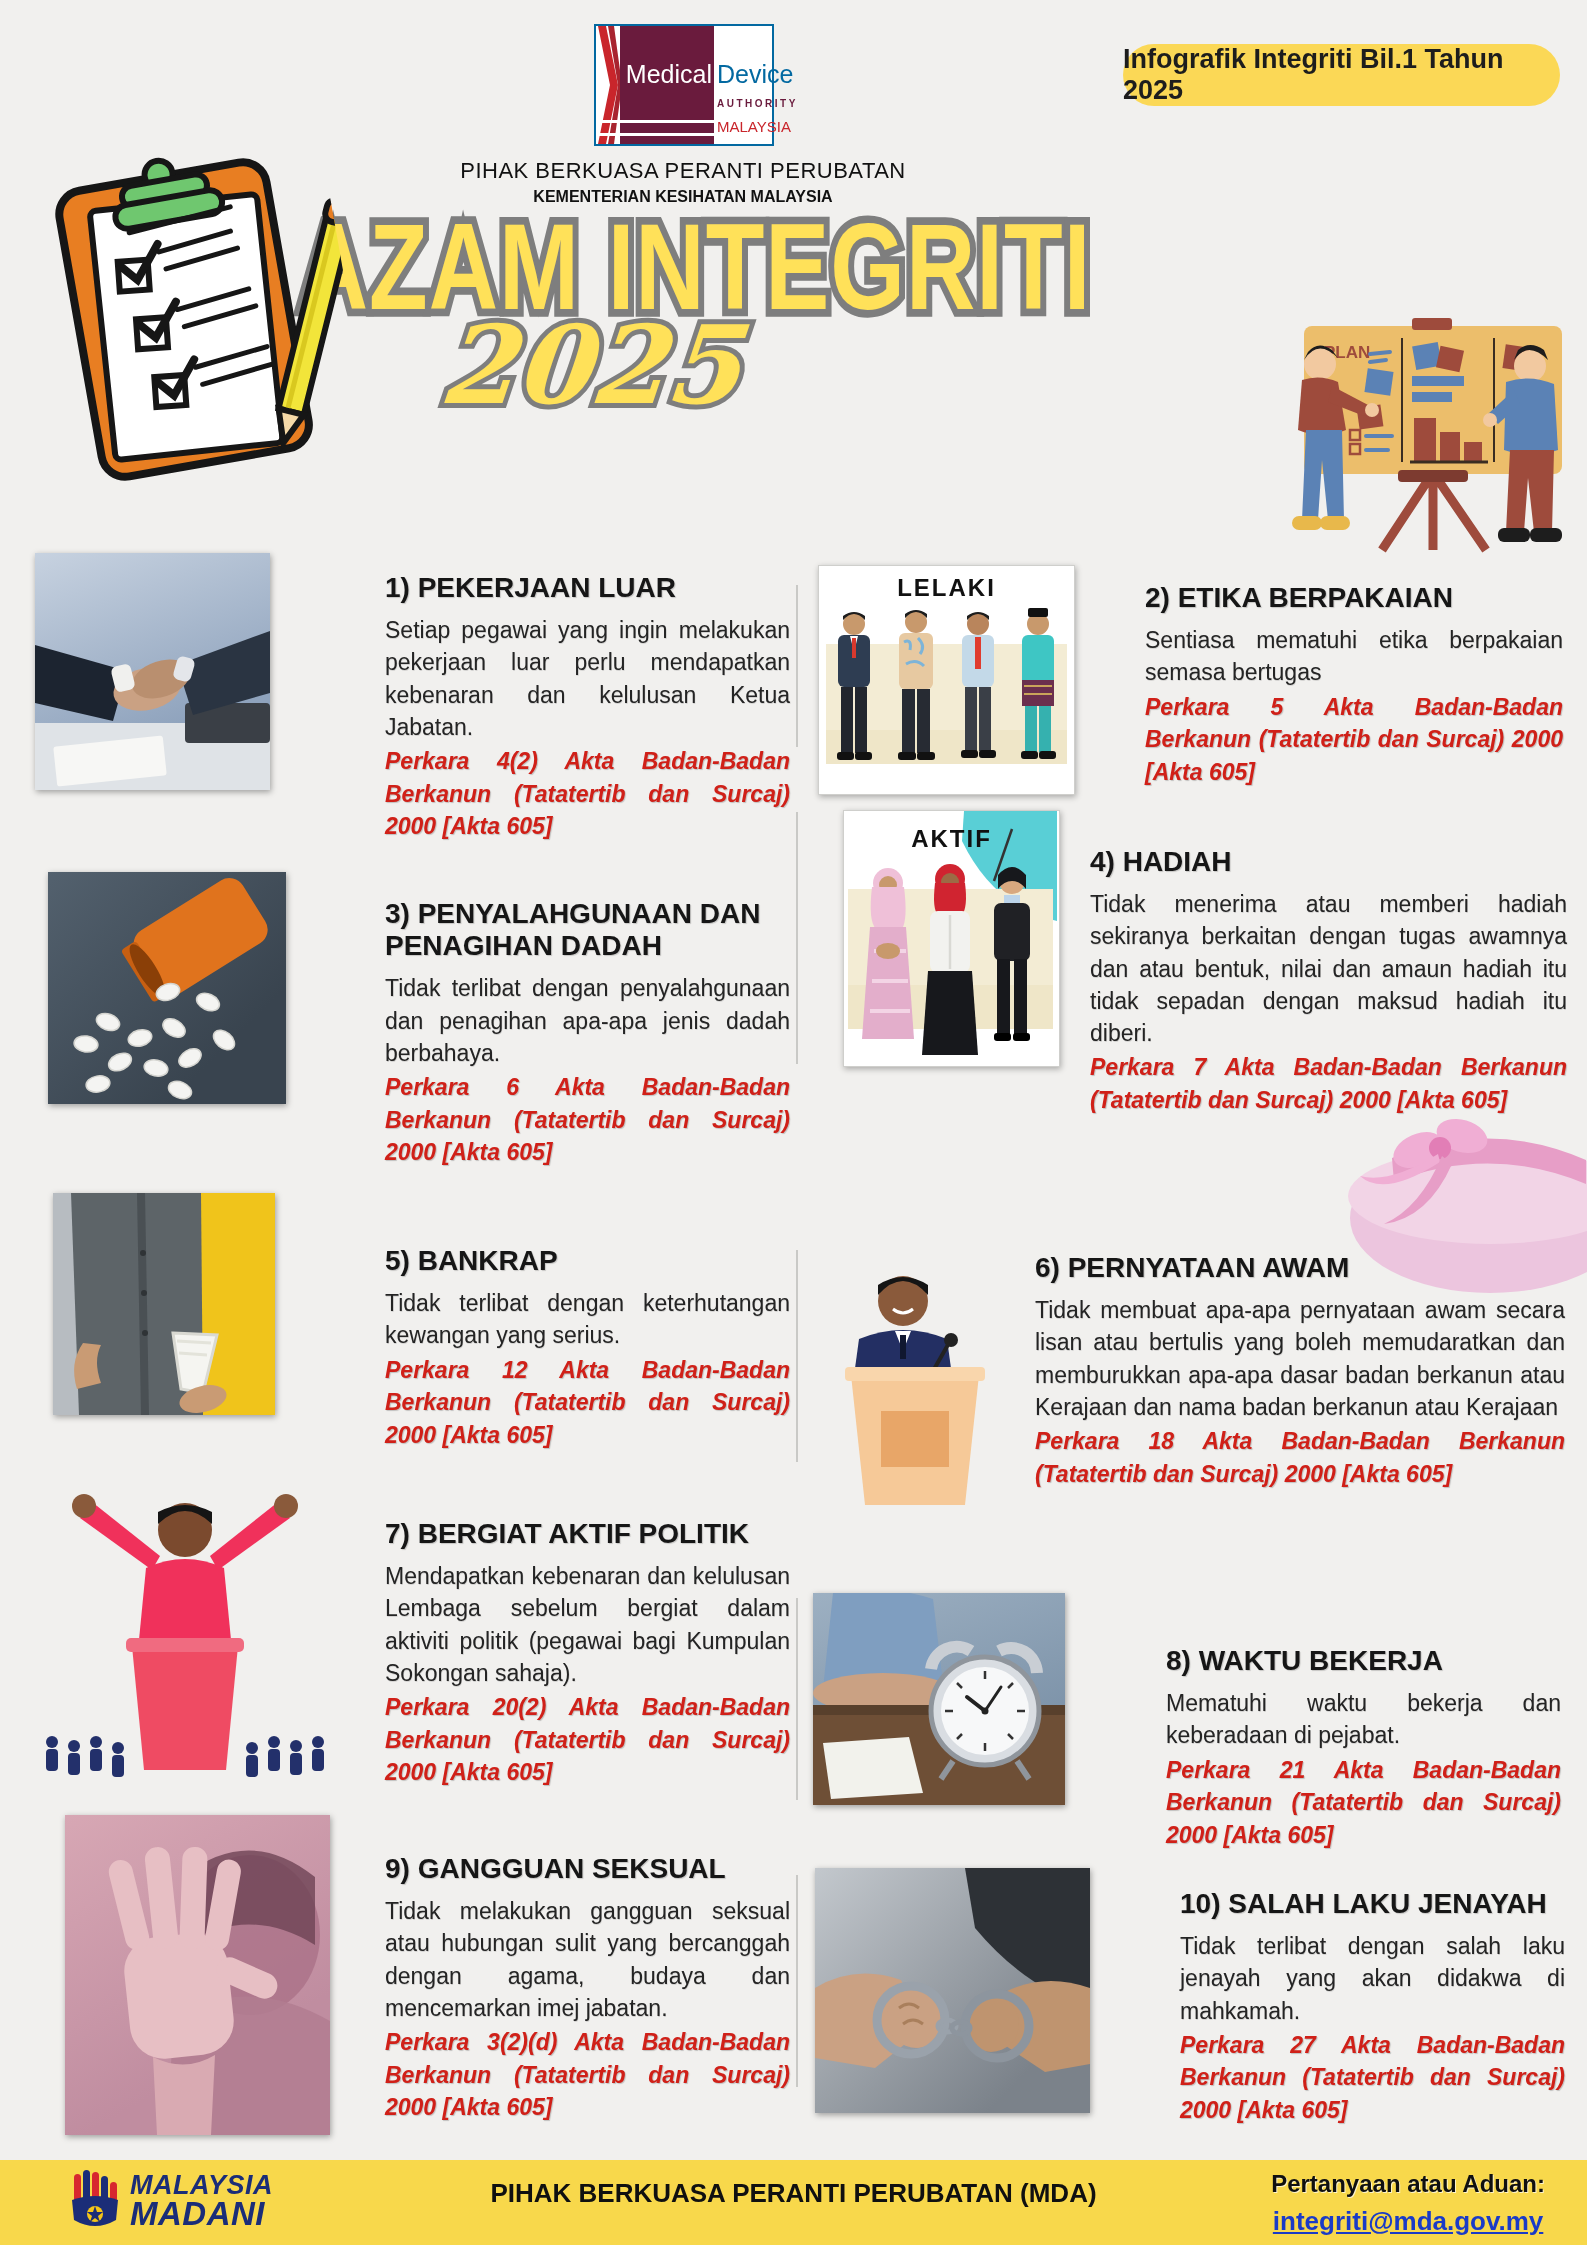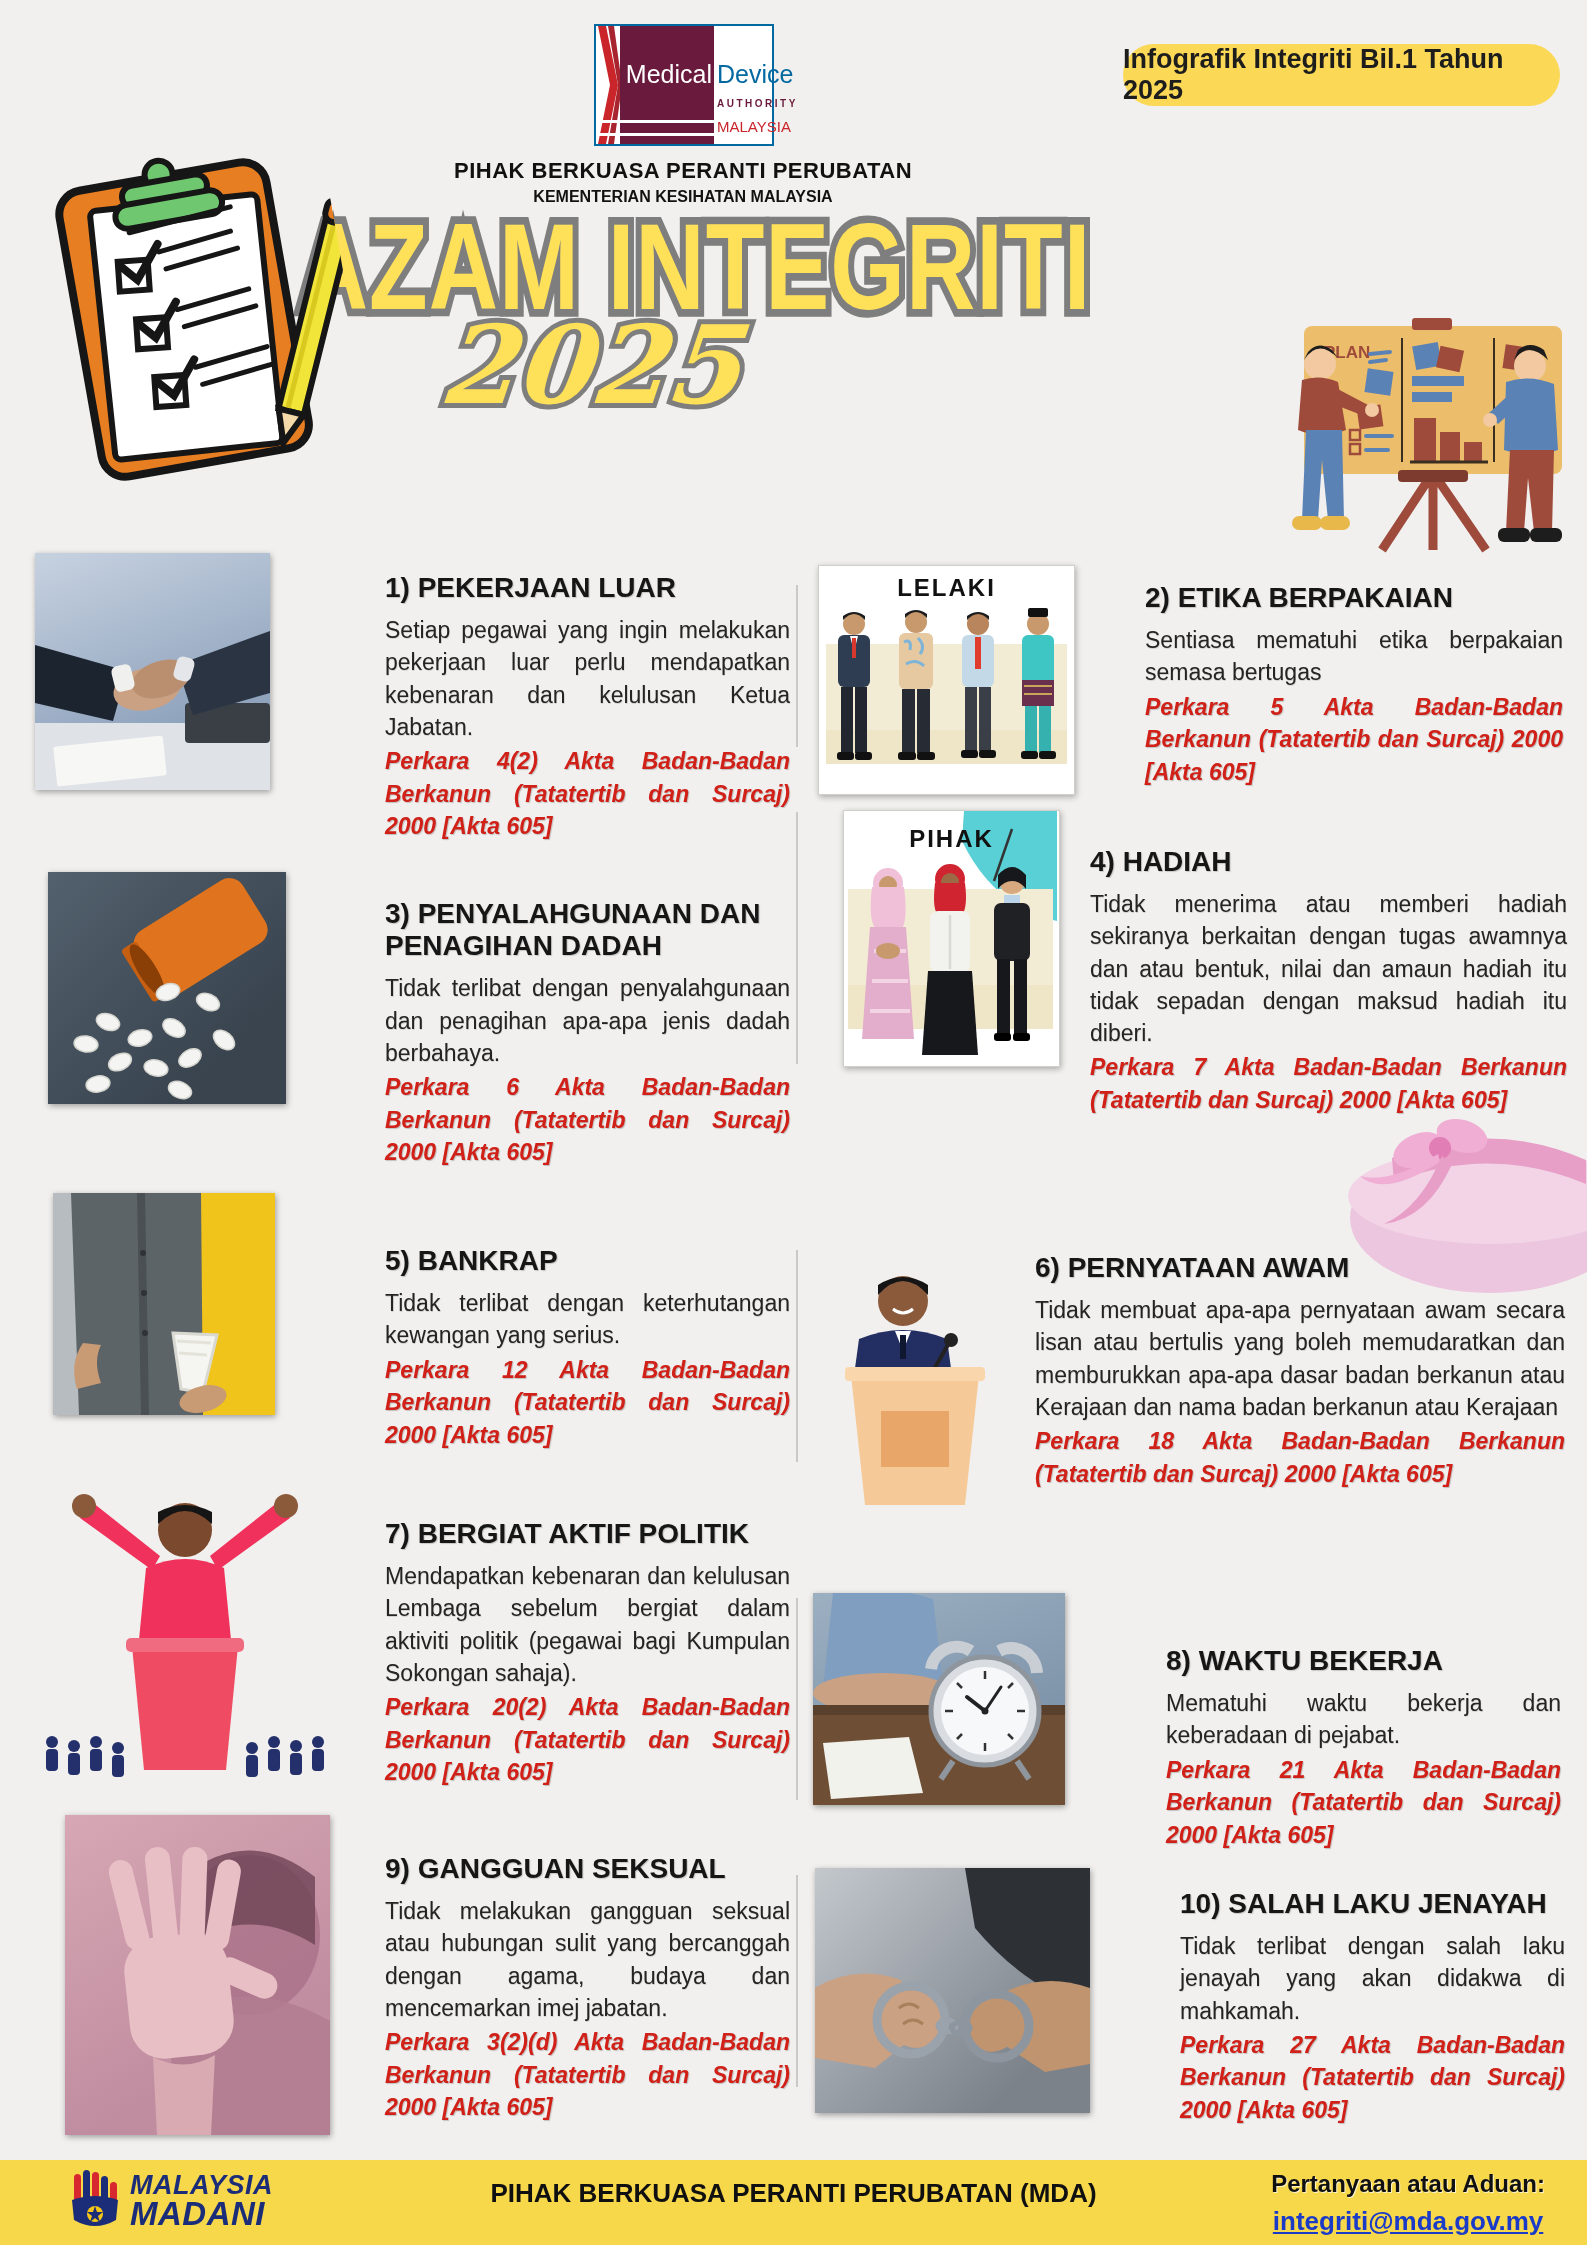--- a/index.html
+++ b/index.html
@@ -12,21 +12,21 @@
   .logo{position:absolute;left:594px;top:24px;width:180px;height:122px;background:#fff;
         border:2px solid #0369a1;box-sizing:border-box;}
   .logo .maroon{position:absolute;left:24px;top:0;width:94px;height:100%;background:#6a1b3d;}
   .logo .medical{position:absolute;left:0;top:34px;width:116px;text-align:right;color:#fff;font-size:25px;}
   .logo .device{position:absolute;left:121px;top:34px;color:#0369a1;font-size:25px;}
   .logo .authority{position:absolute;left:121px;top:72px;color:#6a1b3d;font-size:10px;letter-spacing:2.5px;font-weight:700;}
   .logo .malaysia{position:absolute;left:121px;top:92px;color:#c9252b;font-size:15px;font-weight:500;}
   .logo .lines{position:absolute;left:0;top:94px;width:118px;height:10px;
                border-top:3px solid #fff;border-bottom:3px solid #fff;}
   .org{position:absolute;left:333px;top:158px;width:700px;text-align:center;}
-  .org .l1{font-weight:700;font-size:22px;letter-spacing:.5px;color:#111;}
+  .org .l1{font-weight:400;font-size:22px;letter-spacing:.5px;color:#111;}
   .org .l2{font-weight:700;font-size:16px;margin-top:4px;color:#111;}
   .title-row{position:absolute;left:140px;top:196px;width:1110px;display:flex;justify-content:center;}
   .ot{position:relative;display:inline-block;font-weight:700;}
   .ot .back{position:absolute;left:0;top:0;-webkit-text-stroke:12px #7e7e7e;color:#7e7e7e;}
   .ot .front{position:relative;color:#ffe159;}
   .main-title{font-size:96px;letter-spacing:1px;transform:scaleY(1.28);transform-origin:top center;}
   .year-row{position:absolute;left:290px;top:302px;width:620px;display:flex;justify-content:center;}
   .year{font-family:"DejaVu Serif","Liberation Serif",serif;font-style:italic;font-size:108px;
         transform:skewX(-8deg);}
   .year .back{-webkit-text-stroke:10px #7e7e7e;}
@@ -313,21 +313,21 @@
         <circle cx="168" cy="70" r="13" fill="#d8a87f"></circle>
         <path d="M154 64 Q168 48 182 64 L182 78 Q176 70 168 70 Q160 70 154 78 Z" fill="#17181c"></path>
         <rect x="160" y="84" width="16" height="10" fill="#bcd4ea"></rect>
         <rect x="150" y="92" width="36" height="58" rx="7" fill="#202125"></rect>
         <rect x="153" y="148" width="13" height="76" fill="#17181c"></rect>
         <rect x="170" y="148" width="13" height="76" fill="#17181c"></rect>
         <rect x="150" y="222" width="17" height="8" rx="3" fill="#000"></rect>
         <rect x="169" y="222" width="17" height="8" rx="3" fill="#000"></rect>
       </g>
     </svg>
-    <div class="lbl" style="position:absolute;left:0;right:0;top:6px;">PIHAK</div>
+    <div class="lbl" style="position:absolute;left:0;right:0;top:6px;">AKTIF</div>
   </div>
 
   <div class="illus" style="left:1300px;top:1088px;width:287px;height:210px;">
     <svg width="287" height="210" viewBox="0 0 287 210">
       <ellipse cx="190" cy="130" rx="140" ry="75" fill="#ecc5de"></ellipse>
       <ellipse cx="190" cy="108" rx="142" ry="48" fill="#f2d4e6"></ellipse>
       <path d="M92 70 Q190 30 286 72 L286 96 Q190 56 94 94 Z" fill="#e79ec7"></path>
       <ellipse cx="118" cy="62" rx="26" ry="16" fill="#f0aed4" transform="rotate(-24 118 62)"></ellipse>
       <ellipse cx="162" cy="48" rx="26" ry="16" fill="#f0aed4" transform="rotate(16 162 48)"></ellipse>
       <circle cx="140" cy="60" r="11" fill="#e27eb6"></circle>

